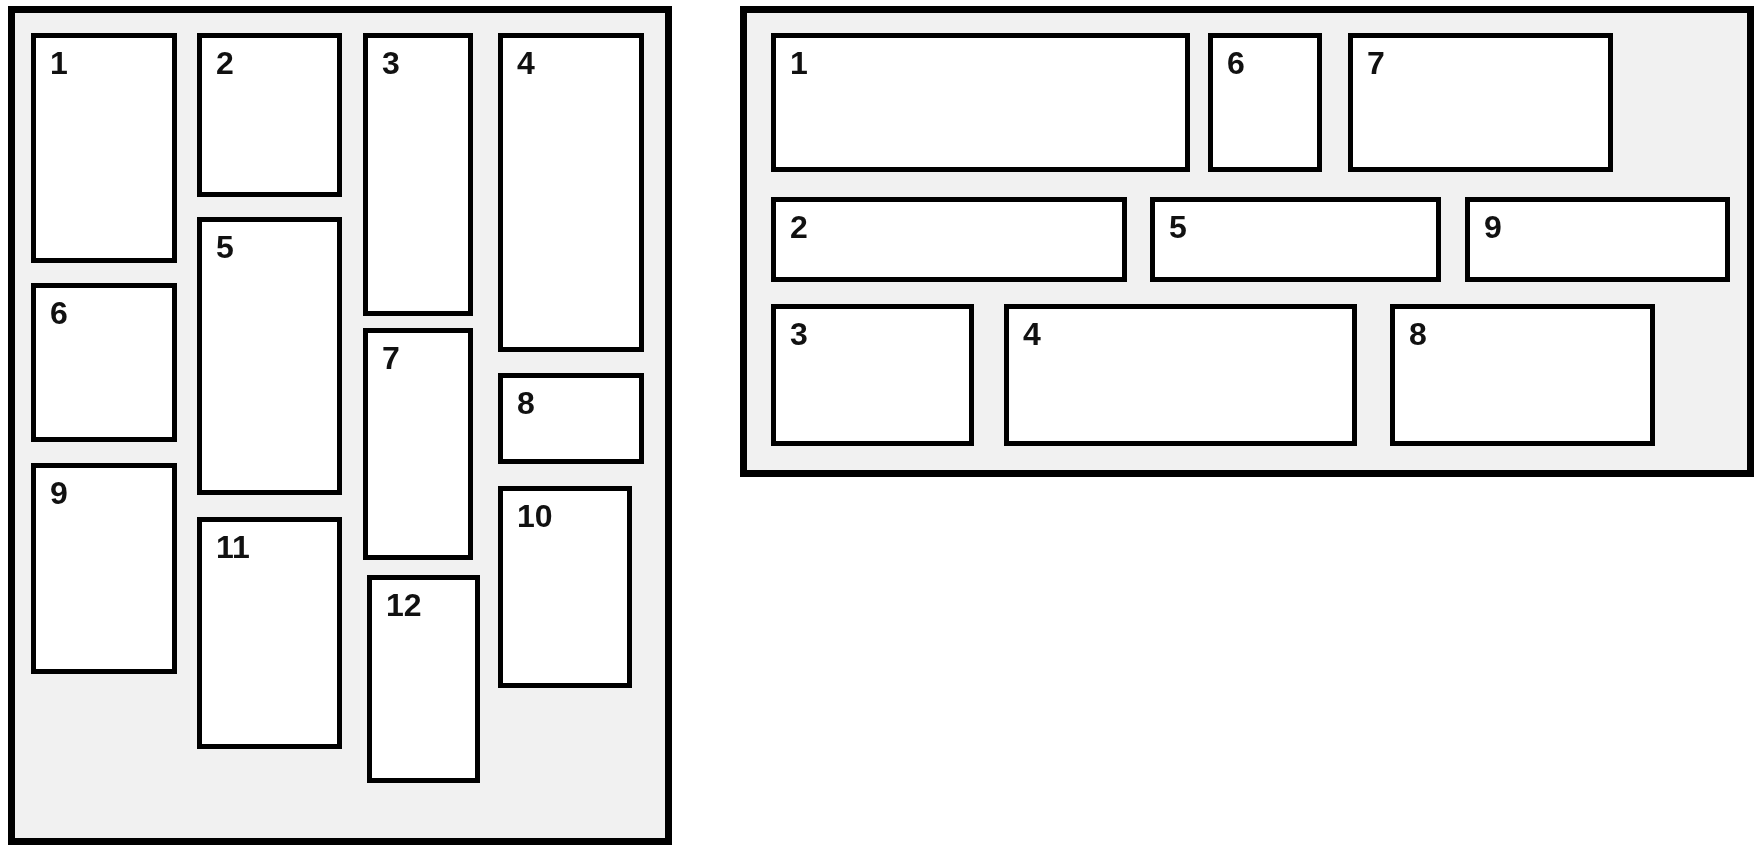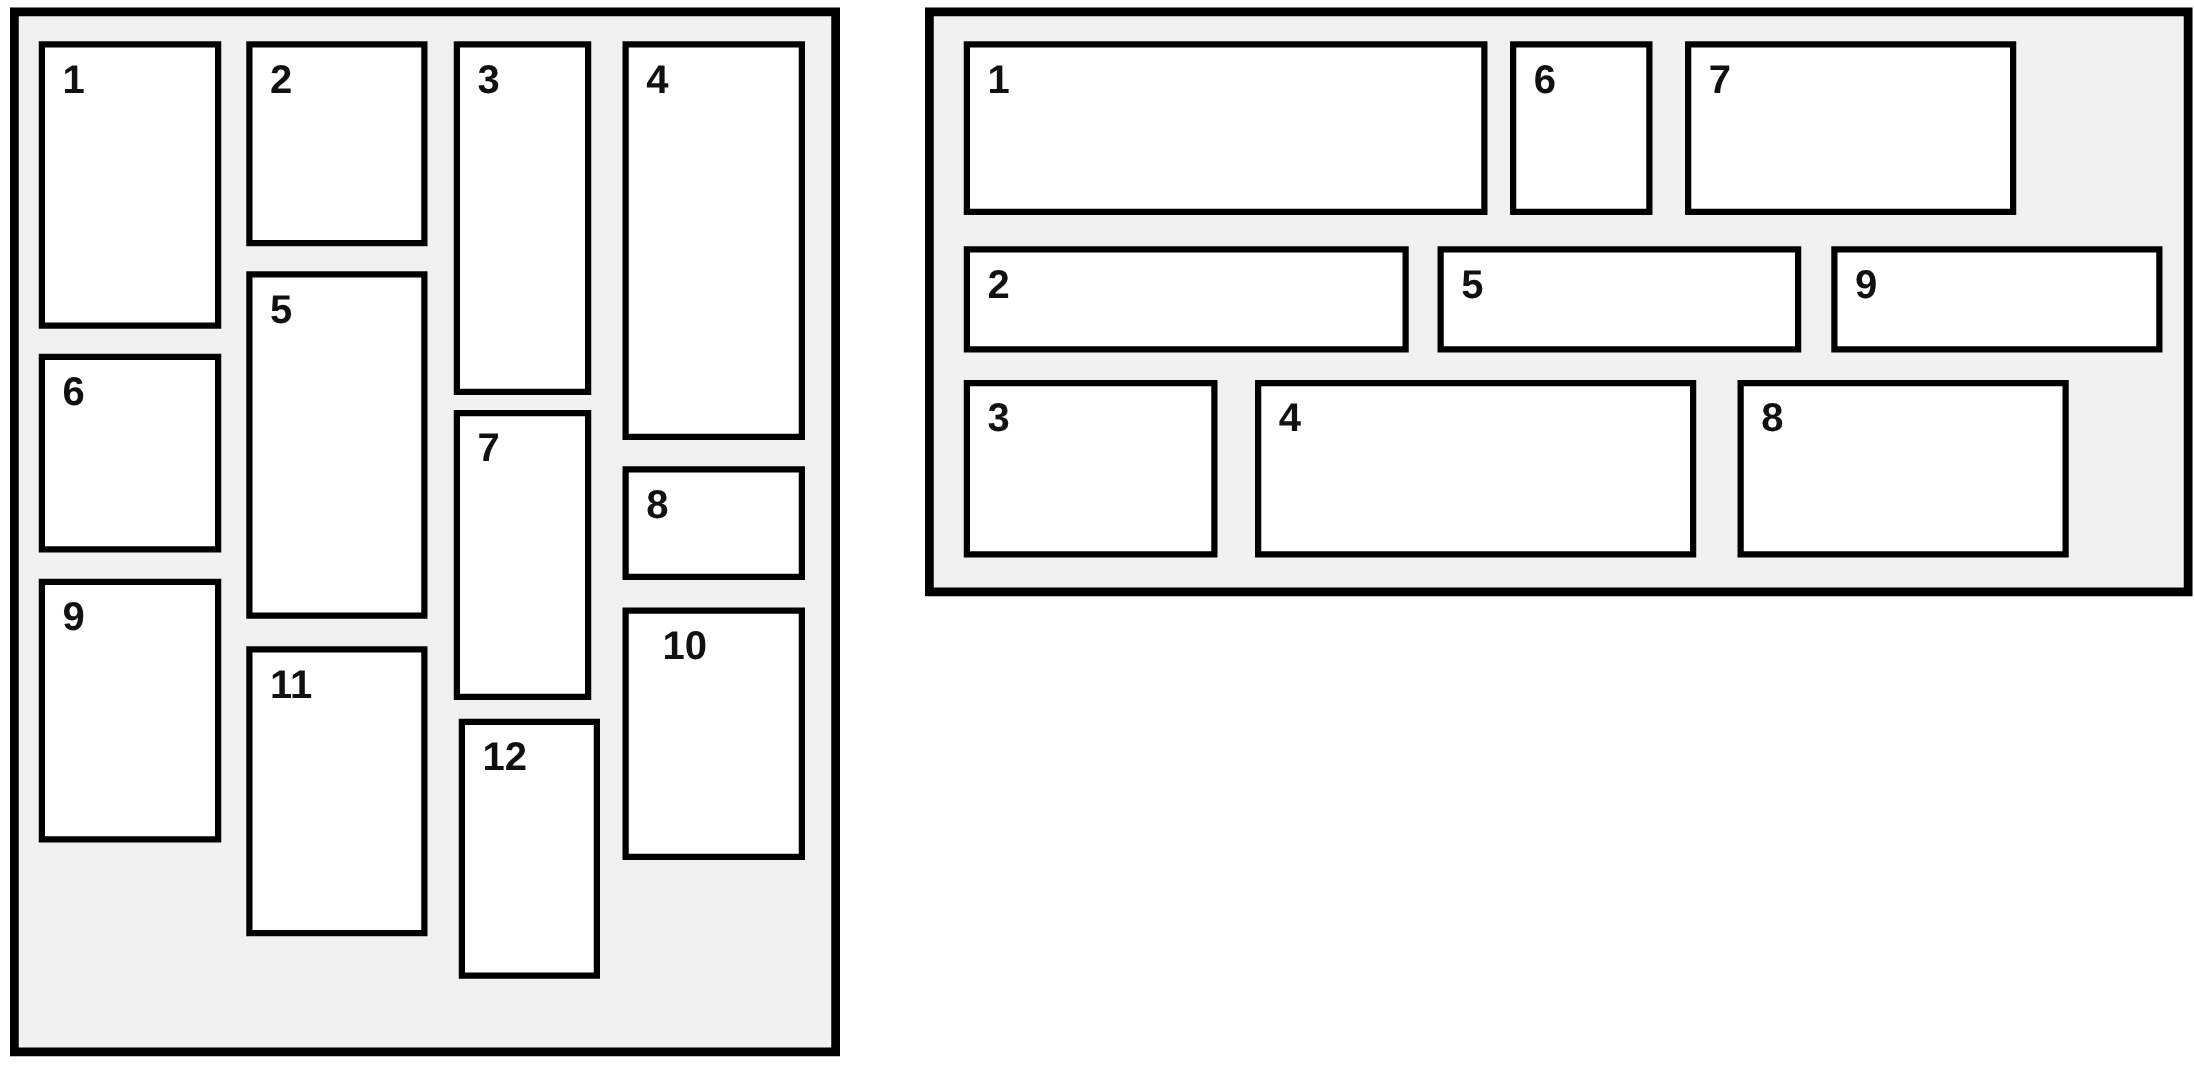--- a/index.html
+++ b/index.html
@@ -75,21 +75,21 @@
       </div>
     <div class="box" style="left:348px; top:315px; width:110px; height:232px;">
         <span class="num">7</span>
       </div>
     <div class="box" style="left:483px; top:360px; width:146px; height:91px;">
         <span class="num">8</span>
       </div>
     <div class="box" style="left:16px;  top:450px; width:146px; height:211px;">
         <span class="num">9</span>
       </div>
-    <div class="box" style="left:483px; top:473px; width:146px; height:202px;padding-left:13px;">
+    <div class="box" style="left:483px; top:473px; width:134px; height:202px;">
         <span class="num">10</span>
       </div>
     <div class="box" style="left:182px; top:504px; width:145px; height:232px;">
         <span class="num">11</span>
       </div>
     <div class="box" style="left:352px; top:562px; width:113px; height:208px;">
         <span class="num">12</span>
       </div>
   </section>
 

